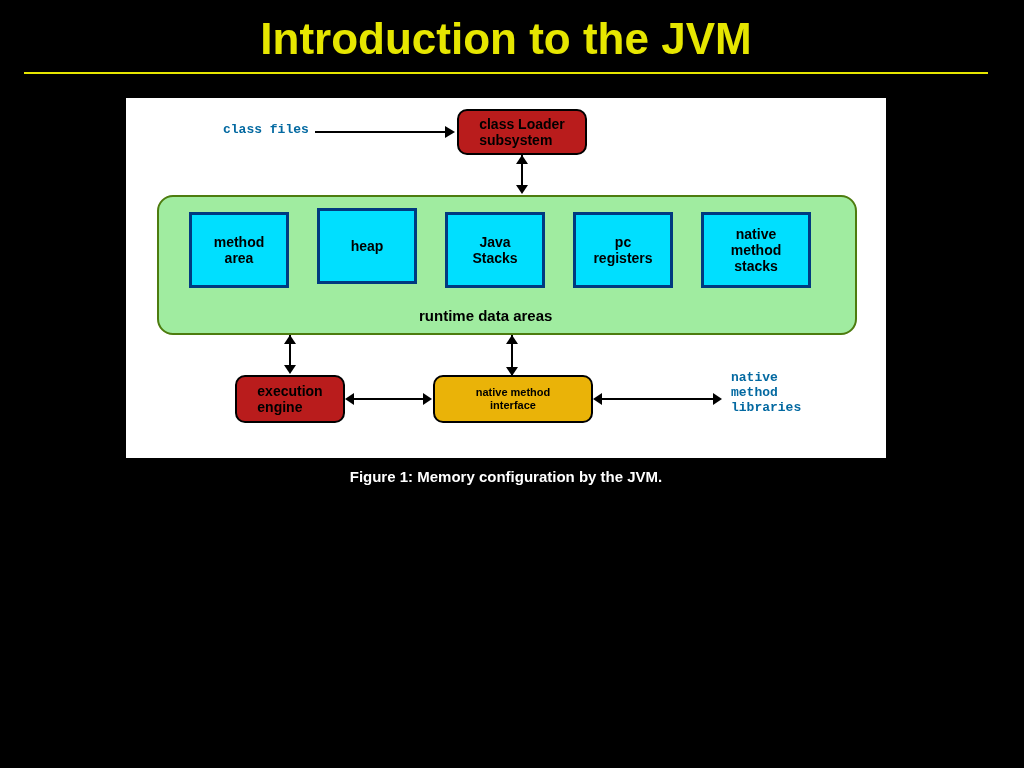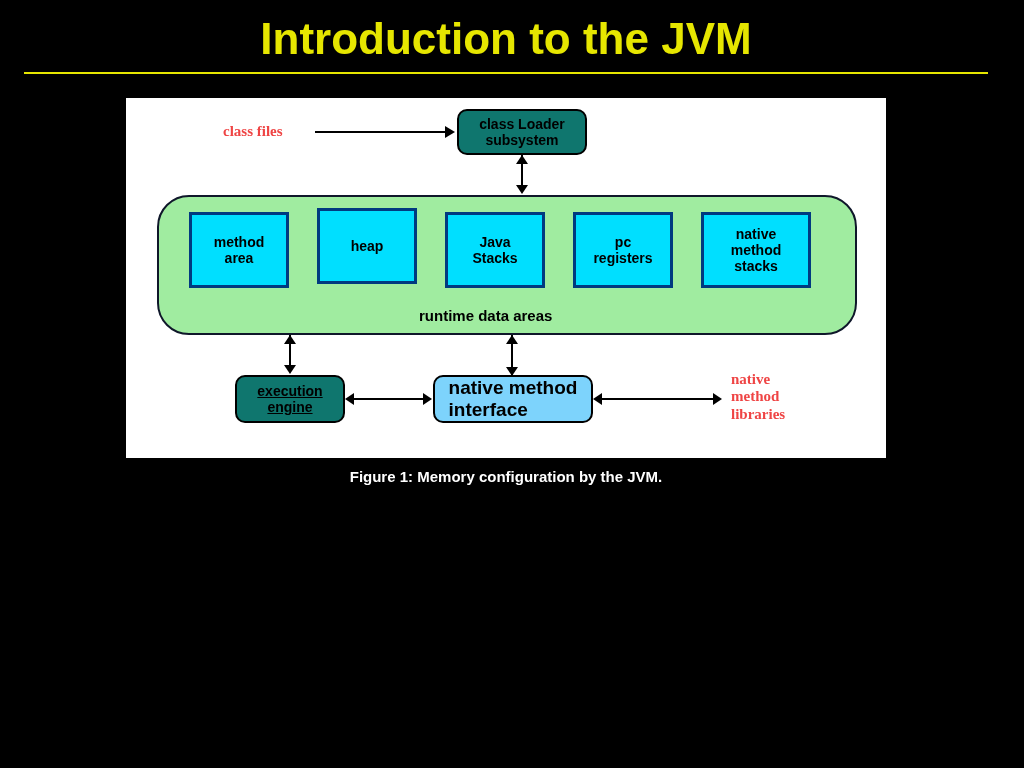--- a/index.html
+++ b/index.html
@@ -48,54 +48,54 @@
   }
   .diagram {
     background: #fff;
     width: 760px;
     height: 360px;
     position: relative;
     border: 1px solid #fff;
   }
   .d-label {
     position: absolute;
-    font-family: Liberation Serif, serif;
+    font-family: Liberation Mono, monospace;
     font-weight: bold;
-    color: #ef4444;
-    font-size: 15px;
+    color: #0369a1;
+    font-size: 13px;
     line-height: 1.15;
     text-align: center;
   }
   .yellow-box {
     position: absolute;
-    background: #0f766e;
+    background: #b91c1c;
     border: 2px solid #000;
     border-radius: 10px;
     font-weight: bold;
     font-size: 14px;
     display: flex; align-items: center; justify-content: center;
-    text-align: center; line-height: 1.15;
+    line-height: 1.15;
     padding: 4px 6px;
   }
   .green-box {
     position: absolute;
-    background: #7dd3fc;
+    background: #eab308;
     border: 2px solid #000;
     border-radius: 10px;
     font-weight: bold;
-    font-size: 19px;
+    font-size: 11px;
     display: flex; align-items: center; justify-content: center;
-    line-height: 1.15;
+    text-align: center; line-height: 1.15;
     padding: 4px 6px;
   }
   .runtime-container {
     position: absolute;
     background: #a0eca0;
-    border: 2px solid #0f172a;
-    border-radius: 32px;
+    border: 2px solid #4d7c0f;
+    border-radius: 16px;
   }
   .cyan-box {
     position: absolute;
     background: #00dfff;
     border: 3px solid #003a80;
     font-weight: bold;
     font-size: 14px;
     display: flex; align-items: center; justify-content: center;
     text-align: center; line-height: 1.15;
     padding: 4px;
@@ -160,21 +160,21 @@
       <div class="cyan-box" style="left: 318px; top: 113px; width: 100px; height: 76px; white-space: pre-line;">Java
 Stacks</div>
       <div class="cyan-box" style="left: 574px; top: 113px; width: 110px; height: 76px; white-space: pre-line;">native
 method
 stacks</div>
 
       <div class="arrow-line" style="left:162px; top:236px; width:2px; height:36px;"></div>
       <div class="arrow-head" style="left:157px; top:236px; border-bottom:9px solid #000; border-left:6px solid transparent; border-right:6px solid transparent;"></div>
       <div class="arrow-head" style="left:157px; top:266px; border-top:9px solid #000; border-left:6px solid transparent; border-right:6px solid transparent;"></div>
 
-      <div class="yellow-box" style="left: 108px; top: 276px; width: 110px; height: 48px; white-space: pre-line; text-decoration: underline;">execution
+      <div class="yellow-box" style="left: 108px; top: 276px; width: 110px; height: 48px; white-space: pre-line;">execution
 engine</div>
 
       <div class="arrow-line" style="left:220px; top:299px; width:82px; height:2px;"></div>
       <div class="arrow-head" style="left:218px; top:294px; border-right:9px solid #000; border-top:6px solid transparent; border-bottom:6px solid transparent;"></div>
       <div class="arrow-head" style="left:296px; top:294px; border-left:9px solid #000; border-top:6px solid transparent; border-bottom:6px solid transparent;"></div>
 
       <div class="green-box" style="left: 306px; top: 276px; width: 160px; height: 48px; white-space: pre-line;">native method
 interface</div>
 
       <div class="arrow-line" style="left:384px; top:236px; width:2px; height:40px;"></div>

